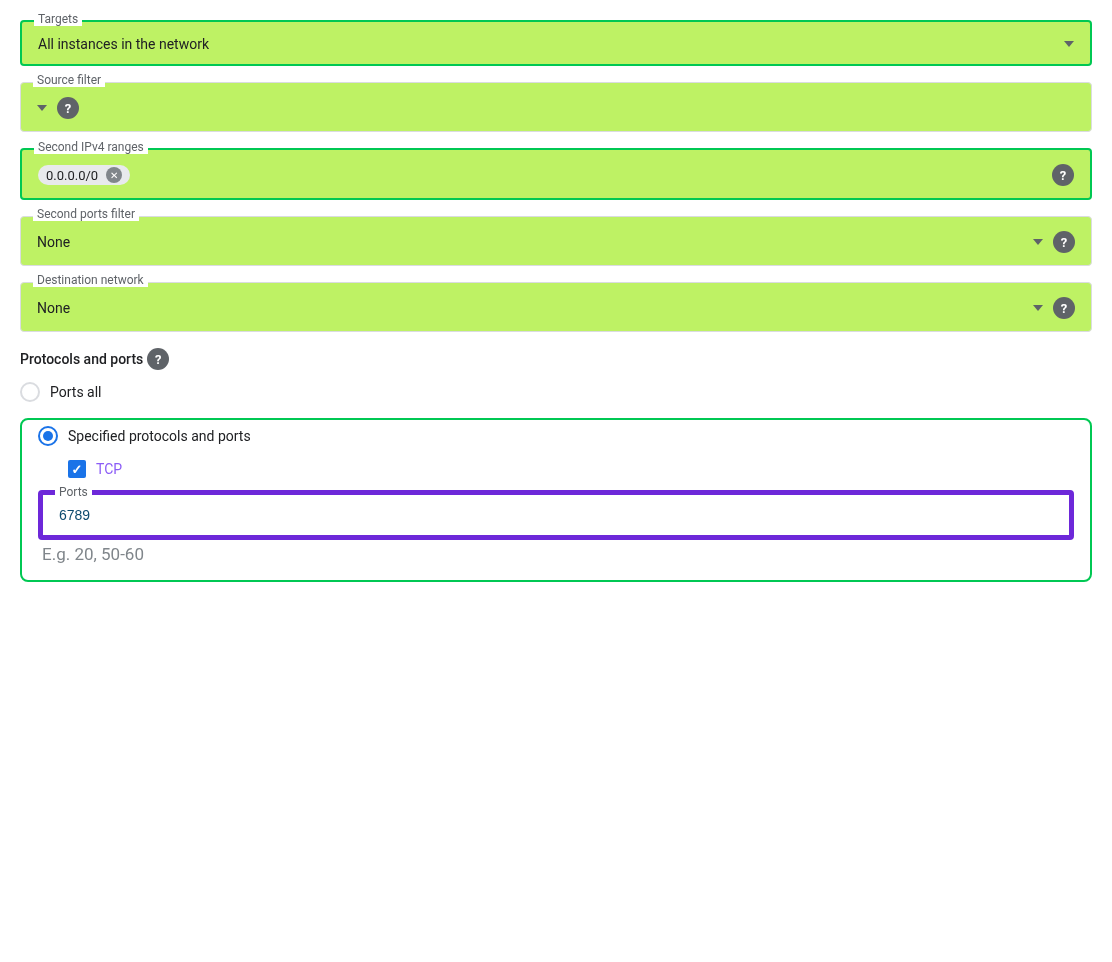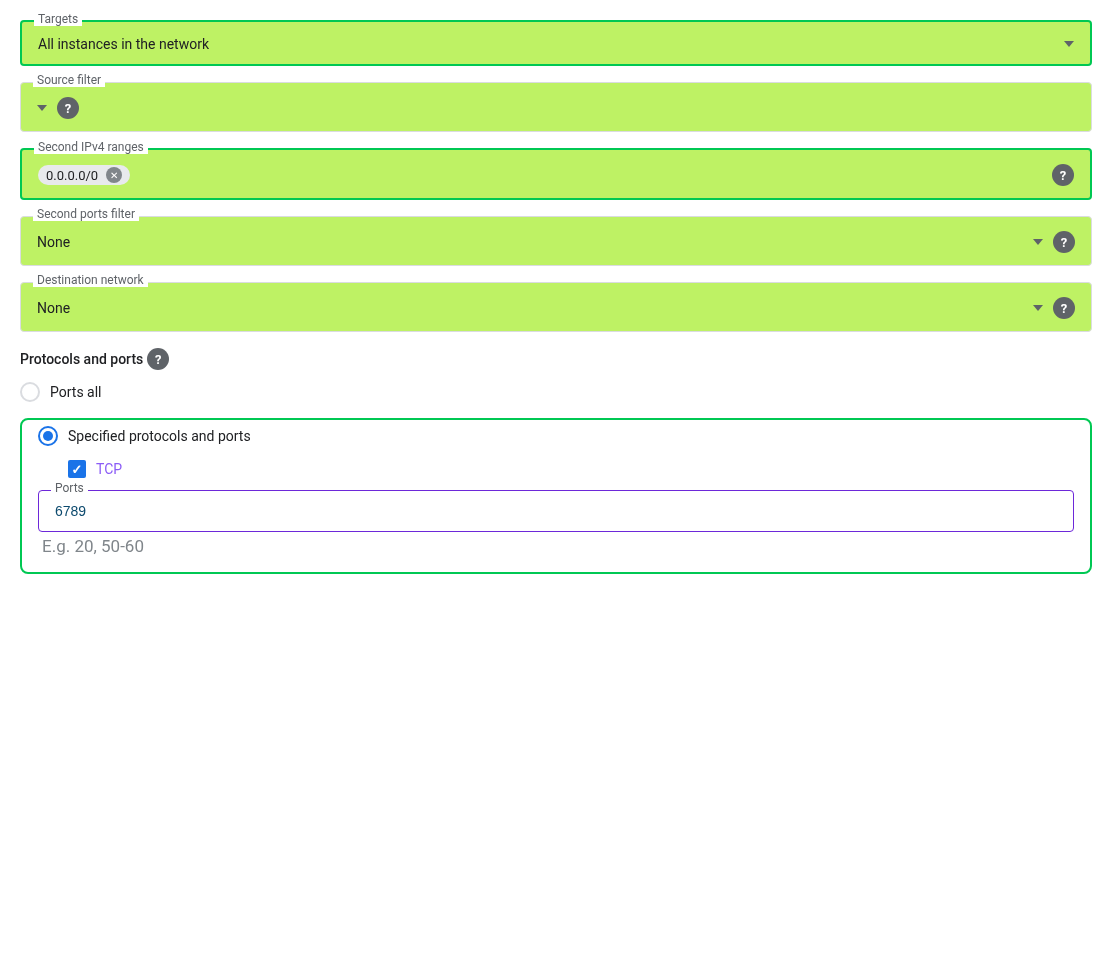--- a/index.html
+++ b/index.html
@@ -185,21 +185,21 @@
       font-weight: bold;
     }
 
     .checkbox-label {
       font-size: 14px;
       color: #8b5cf6;
     }
 
     .ports-field {
       position: relative;
-      border: 1px solid #6d28d9;
+      border: 5px solid #6d28d9;
       border-radius: 4px;
       padding: 8px 16px 12px 16px;
       background: #fff;
     }
 
     .ports-label {
       position: absolute;
       top: -10px;
       left: 12px;
       background: #fff;

